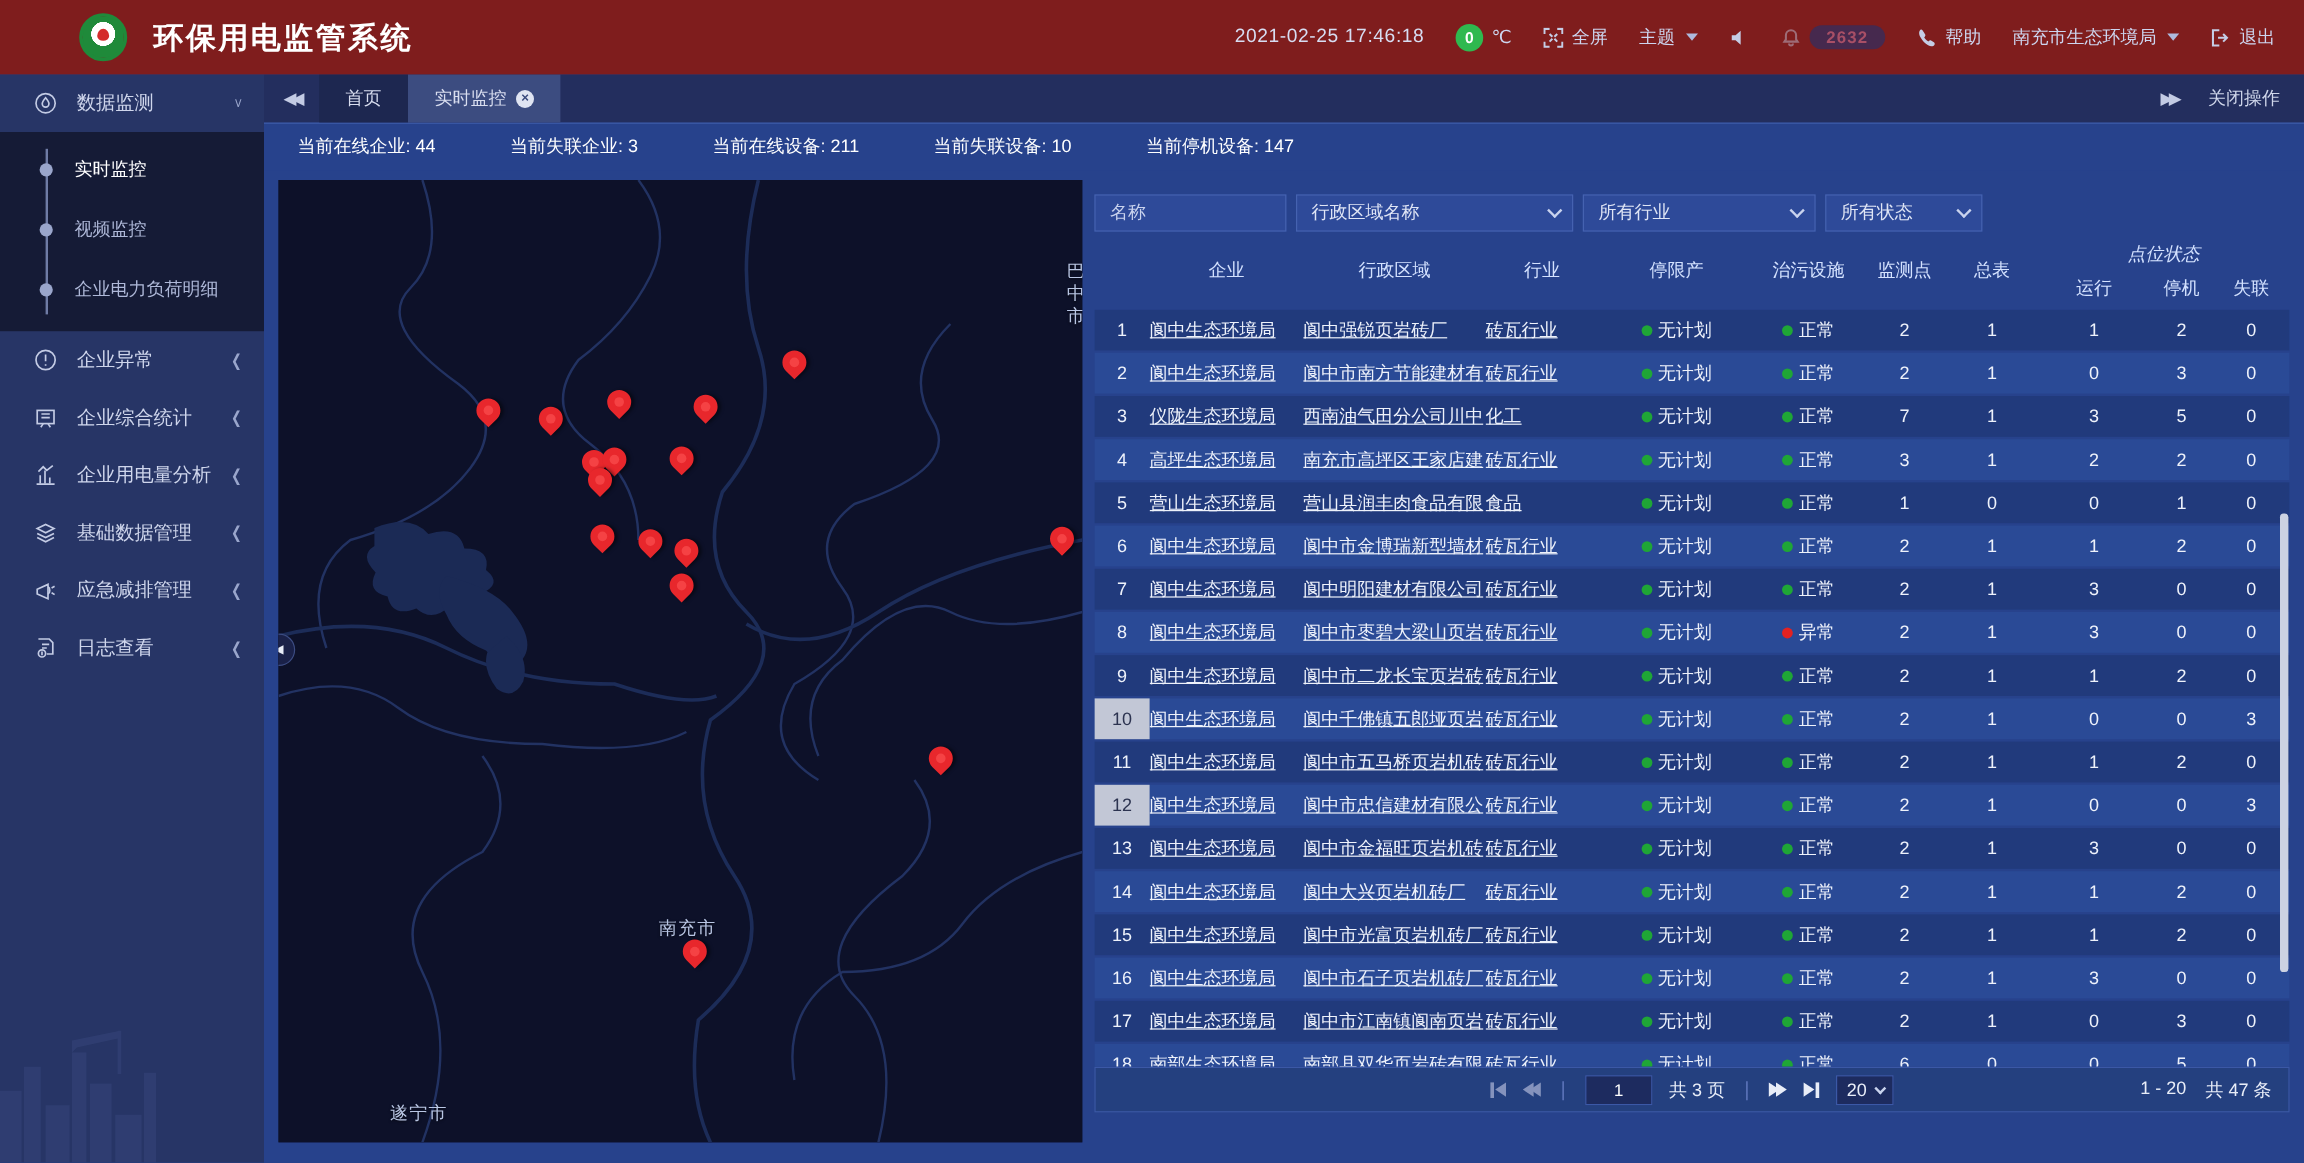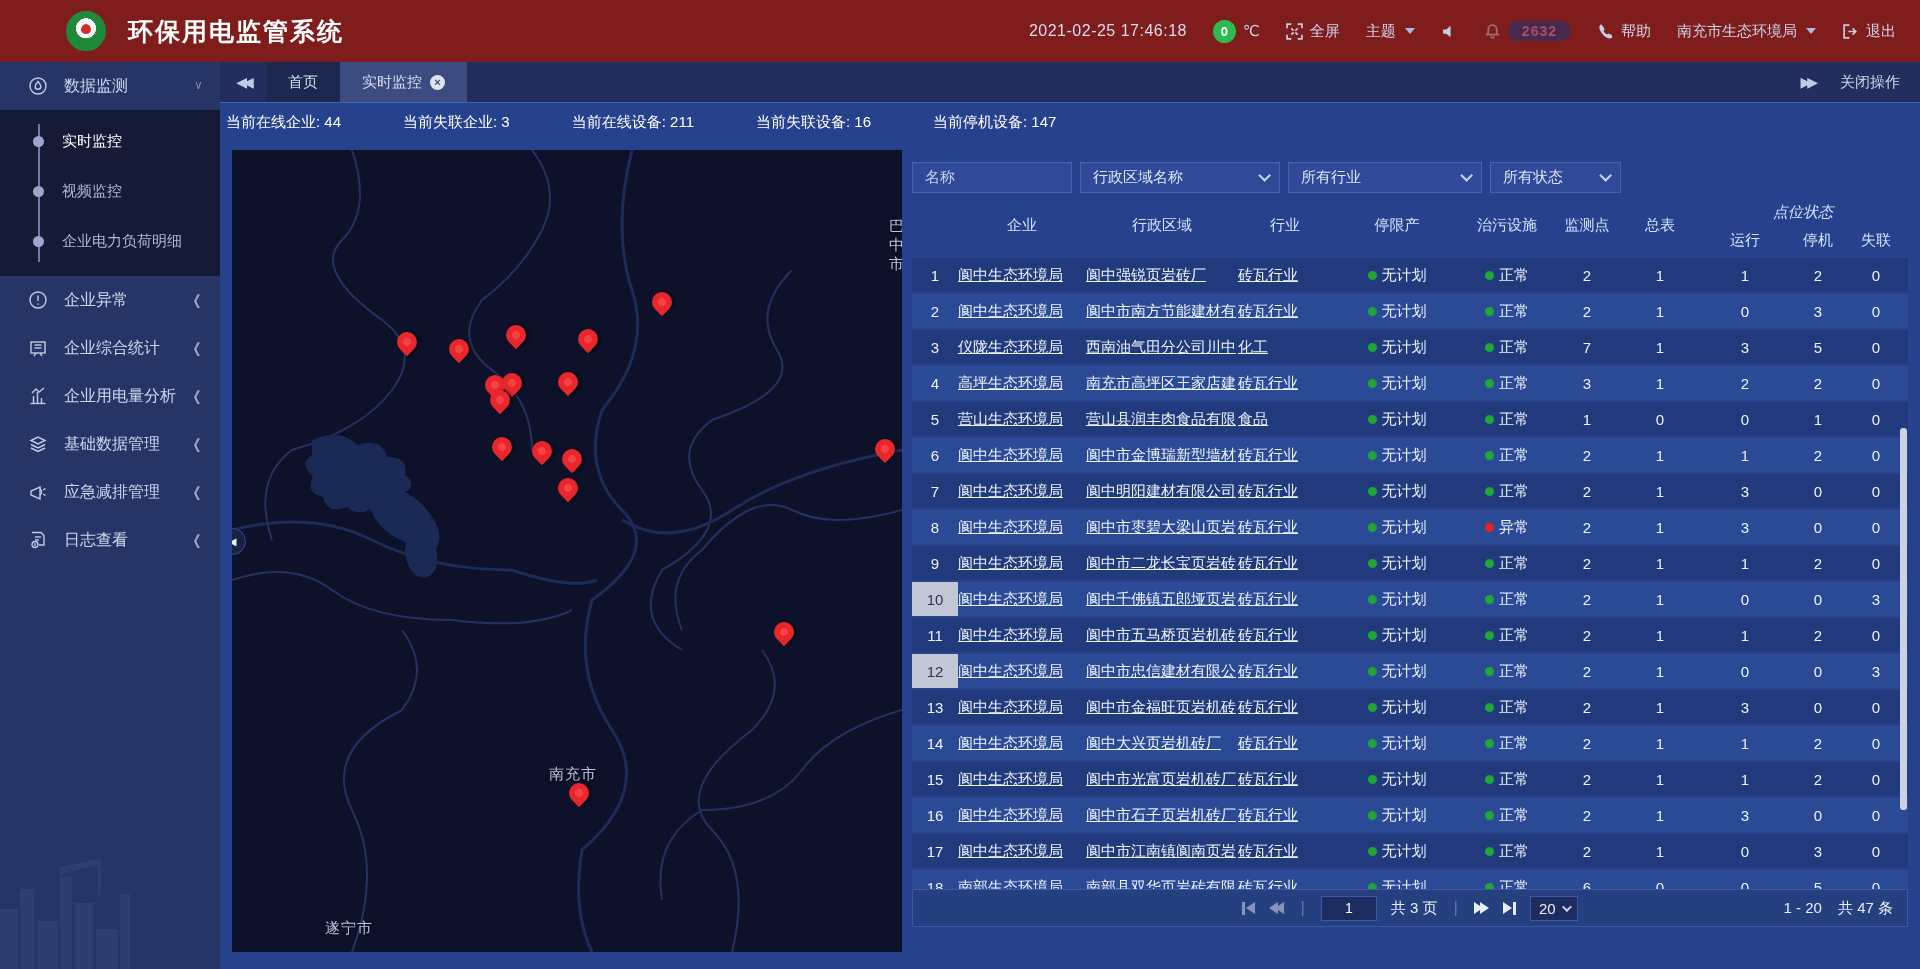--- a/index.html
+++ b/index.html
@@ -60,21 +60,21 @@
   .tab{display:flex;align-items:center;gap:8px;padding:0 22px;font-size:15px;color:#d8ddef;cursor:pointer;}
   .tab.home{background:#1d2750;}
   .tab.active{background:#3c4c80;}
   .tab-close{width:15px;height:15px;border-radius:50%;background:#dfe4f2;color:#3a4a7d;
     display:flex;align-items:center;justify-content:center;font-size:11px;font-weight:bold;line-height:1;}
   .tabbar-right{margin-left:auto;display:flex;align-items:center;gap:26px;padding-right:20px;color:#cfd6ea;}
   .dbl-arrow{color:#c3cbe4;font-size:14px;letter-spacing:-4px;cursor:pointer;}
   .close-ops{font-size:15px;cursor:pointer;}
   
   .statsbar{height:40px;background:#27428c;border-top:1px solid #4464b4;display:flex;align-items:center;
-    gap:62px;padding-left:6px;font-size:15px;color:#ffffff;}
+    gap:62px;padding-left:28px;font-size:15px;color:#ffffff;}
   .stat-item{white-space:nowrap;}
   
   .content{height:827px;display:flex;padding:8px 12px 0 12px;gap:10px;}
   
   .map-panel{width:670px;height:802px;background:#0d1129;position:relative;flex:0 0 auto;overflow:hidden;}
   .map-svg{position:absolute;inset:0;}
   .map-label{position:absolute;color:#b9c6e4;font-size:15px;letter-spacing:1px;transform:translate(-50%,-50%);
     text-shadow:0 1px 2px rgba(0,0,0,.6);}
   .pin-anchor{position:absolute;width:0;height:0;}
   .pin{position:absolute;left:-10px;top:-25px;width:20px;height:20px;background:#e8272c;
@@ -88,21 +88,21 @@
   
   .right-panel{width:996px;display:flex;flex-direction:column;flex:0 0 auto;}
   .filters{display:flex;gap:8px;height:31px;margin-bottom:11px;}
   .f-input,.f-select{background:#2e4a99;border:1px solid #4562b0;color:#dfe5f5;height:31px;
     display:flex;align-items:center;padding:0 12px;font-size:15px;margin-top:12px;}
   .f-input{width:160px;}
   .f-input .ph{color:#c9d3ee;}
   .f-select{cursor:pointer;justify-content:space-between;}
   .f-select .sel-chev{width:9px;height:9px;border-right:2px solid #c9d3ee;border-bottom:2px solid #c9d3ee;
     transform:rotate(45deg) translateY(-3px);margin-left:14px;flex:0 0 auto;}
-  .w-region{width:200px;} .w-industry{width:194px;} .w-status{width:131px;}
+  .w-region{width:231px;} .w-industry{width:194px;} .w-status{width:131px;}
   
   .tbl{display:flex;flex-direction:column;position:relative;}
   .tbl-head{display:grid;grid-template-columns:46px 128px 152px 94px 130px 90px 70px 76px 94px 52px 64px;
     grid-template-rows:30px 36px;height:66px;color:#d4e2ff;font-size:15px;}
   .th{grid-row:1 / span 2;display:flex;align-items:center;justify-content:center;}
   .th-group{grid-row:1;grid-column:9 / span 3;display:flex;align-items:center;justify-content:center;
     font-style:italic;padding-top:10px;}
   .th-sub{grid-row:2;display:flex;align-items:center;justify-content:center;}
   .tbl-body{height:631px;overflow:hidden;position:relative;}
   .trow{display:grid;grid-template-columns:46px 128px 152px 94px 130px 90px 70px 76px 94px 52px 64px;
@@ -309,21 +309,21 @@
       <div class="tabbar-right">
         <span class="dbl-arrow">▶▶</span>
         <span class="close-ops">关闭操作</span>
       </div>
     </div>
 
     <div class="statsbar" id="stats-bar">
         <span class="stat-item">当前在线企业: 44</span>
         <span class="stat-item">当前失联企业: 3</span>
         <span class="stat-item">当前在线设备: 211</span>
-        <span class="stat-item">当前失联设备: 16</span>
+        <span class="stat-item">当前失联设备: 10</span>
         <span class="stat-item">当前停机设备: 147</span>
       </div>
 
     <div class="content">
 
       <div class="map-panel">
         <svg class="map-svg" viewBox="0 0 670 802" width="670" height="802">
           <rect width="670" height="802" fill="#0d1129"></rect>
           <g fill="none" stroke="#223262" stroke-width="2">
             <path d="M120 0 Q140 60 110 90 T150 170 Q190 200 160 240 T60 300 Q20 330 40 390"></path>

